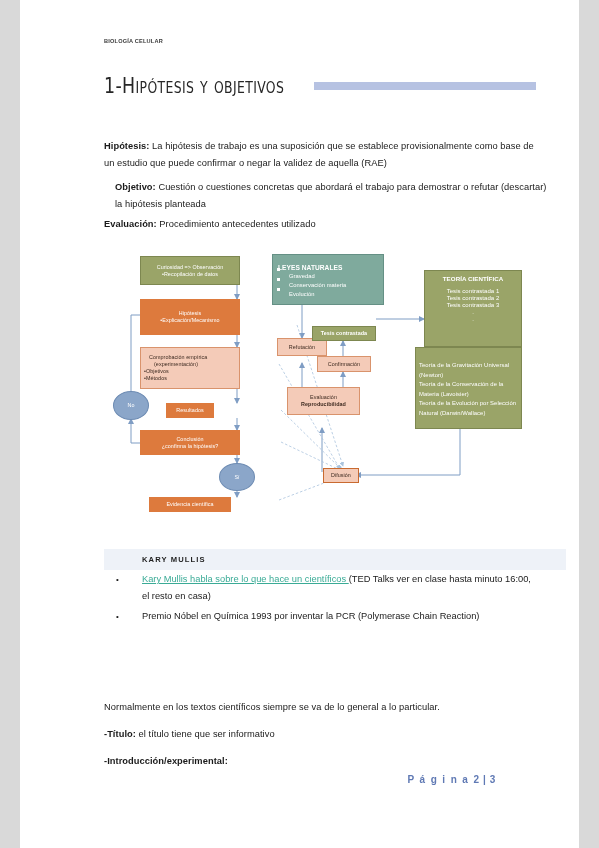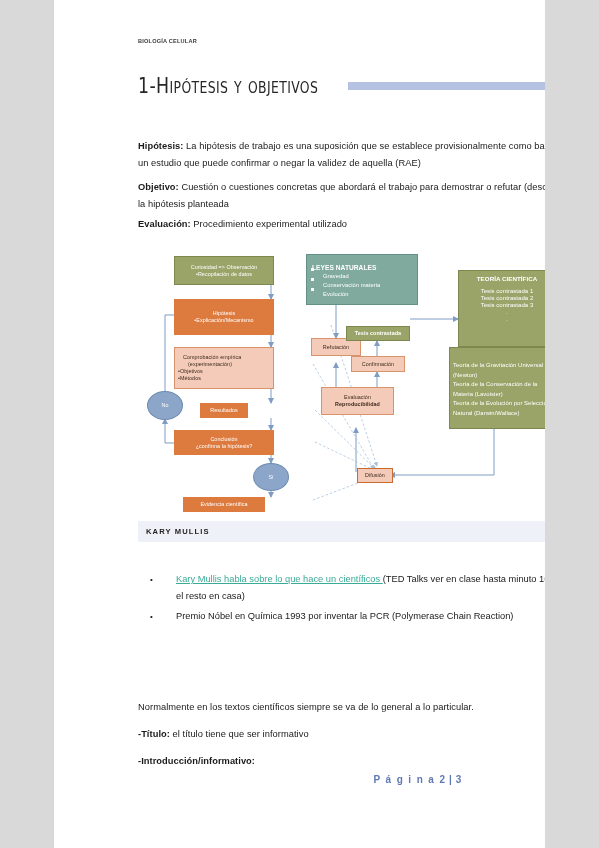--- a/index.html
+++ b/index.html
@@ -5,21 +5,21 @@
   html, body {
     margin: 0;
     padding: 0;
     background: #d9d9d9;
   }
   body {
     font-family: "Liberation Sans", sans-serif;
   }
   .page {
     position: relative;
-    width: 491px;
+    width: 559px;
     height: 848px;
     background: #ffffff;
     margin: 0 auto;
     overflow: hidden;
     text-decoration: underline;
   }
 
   
   .doc-header {
     position: absolute;
@@ -176,26 +176,26 @@
 
   <div class="h1-row" style="top:74px;">
     <div class="h1-text">1-Hipótesis y objetivos</div>
     <div class="h1-bar"></div>
   </div>
 
   <div class="para" style="top:138px;">
     <b>Hipótesis:</b><span> La hipótesis de trabajo es una suposición que se establece provisionalmente como base de un estudio que puede confirmar o negar la validez de aquella (RAE)</span>
   </div>
 
-  <div class="para" style="top:179px;">
+  <div class="para" style="top:179px;margin-left:11px;">
     <b>Objetivo:</b><span> Cuestión o cuestiones concretas que abordará el trabajo para demostrar o refutar (descartar) la hipótesis planteada</span>
   </div>
 
   <div class="para" style="top:216px;">
-    <b>Evaluación:</b><span> Procedimiento experimental utilizado</span>
+    <b>Evaluación:</b><span> Procedimiento antecedentes utilizado</span>
   </div>
 
   <div class="diagram">
 
     <svg width="432" height="262" viewBox="0 0 432 262">
       <defs>
         <marker id="ah" markerWidth="6" markerHeight="6" refX="5" refY="3" orient="auto">
           <path d="M0,0 L6,3 L0,6 z" fill="#7f9dc4"></path>
         </marker>
         <marker id="ahd" markerWidth="6" markerHeight="6" refX="5" refY="3" orient="auto">
@@ -324,21 +324,21 @@
     </div>
 
     <div class="node n-olive lft" style="left:311px; top:103px; width:107px; height:82px; align-items:flex-start; padding:3px 3px 0 3px; line-height:9.5px;">
       <span class="ln" style="font-size:5.9px; text-align:left;">Teoría de la Gravitación Universal (Newton)</span>
       <span class="ln" style="font-size:5.9px; text-align:left;">Teoría de la Conservación de la Materia (Lavoisier)</span>
       <span class="ln" style="font-size:5.9px; text-align:left;">Teoría de la Evolución por Selección Natural (Darwin/Wallace)</span>
     </div>
 
   </div>
 
-  <div class="band" style="top:521px;">
+  <div class="band" style="top:549px;padding-left:30px;">
     <span class="band-label">KARY MULLIS</span>
   </div>
 
   <div class="bullets" style="top:571px;">
     <div class="bullet">
       <span class="bullet-dot">•</span>
       <span class="bullet-body"><a class="link" href="#">Kary Mullis habla sobre lo que hace un científicos </a><span>(TED Talks ver en clase hasta minuto 16:00, el resto en casa)</span></span>
     </div>
     <div class="bullet">
       <span class="bullet-dot">•</span>
@@ -349,21 +349,21 @@
 
   <div class="para" style="top:726px;">
     <b>-Título:</b><span> el título tiene que ser informativo</span>
   </div>
 
   <div class="para" style="top:699px;">
     <span>Normalmente en los textos científicos siempre se va de lo general a lo particular.</span>
   </div>
 
   <div class="para" style="top:753px;">
-    <b>-Introducción/informativo:</b><span></span>
+    <b>-Introducción/experimental:</b><span></span>
   </div>
 
   <div class="footer">
     <span>P á g i n a</span>
     <span class="pg">2 | 3</span>
   </div>
 
 </div>
 
 </body></html>

